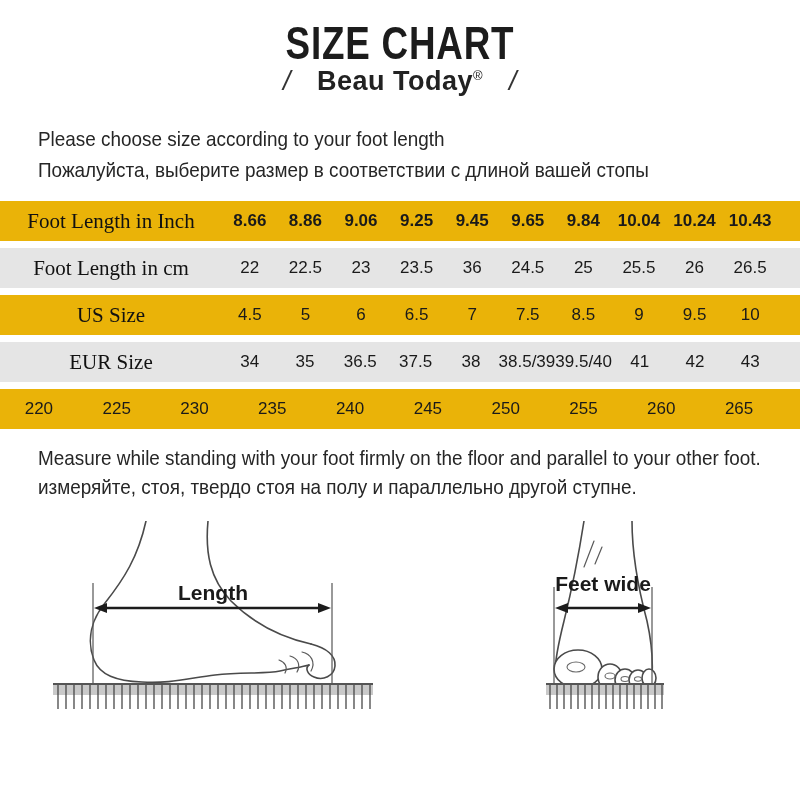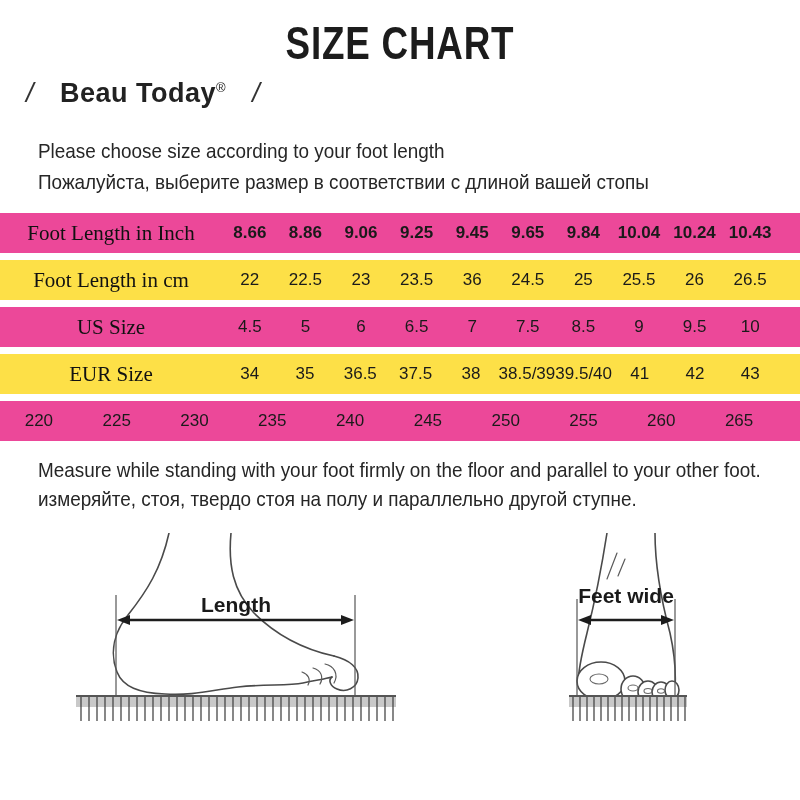--- a/index.html
+++ b/index.html
@@ -10,47 +10,47 @@
   }
   
   .title-wrap{ text-align:center; padding-top:20px; }
   .page-title{
     display:inline-block; font-size:46px; font-weight:700; line-height:1;
     letter-spacing:1px; color:#1c1c1c;
     transform:scaleX(.80); transform-origin:center;
     font-family:"Liberation Sans", sans-serif;
   }
   .brand-line{
-    margin-top:12px; text-align:left; font-size:27px; color:#222;
+    text-align:center; font-size:27px; color:#222;
     font-weight:600; letter-spacing:.5px;
   }
   .brand-slash{ font-style:italic; font-weight:400; color:#333; margin:0 26px; }
   .brand-reg{ font-size:13px; vertical-align:super; font-weight:400; }
   
   .text-block{
     margin-left:38px; font-size:21px; line-height:31px; color:#262626;
     transform:scaleX(.90); transform-origin:left top; white-space:nowrap;
   }
   .intro-block{ margin-top:26px; }
   .note-block{ margin-top:14px; font-size:21px; line-height:29px; }
   
   .size-table{ margin-top:16px; width:800px; }
   .trow{ display:flex; height:40px; align-items:center; margin-bottom:7px; padding-right:22px; }
-  .trow.dark{ background:#ec4899; }
-  .trow.light{ background:#fde047; }
+  .trow.dark{ background:#eab308; }
+  .trow.light{ background:#e5e5e5; }
   .tlabel{
     width:222px; flex:0 0 222px; text-align:center;
     font-family:"Liberation Serif", serif; font-size:21px; color:#111;
   }
   .tcell{
     flex:1 1 0; text-align:center; font-size:17px; color:#1a1a1a; white-space:nowrap;
   }
   .tcell.bold{ font-weight:700; }
   
-  .diagrams{ position:relative; margin-top:20px; height:214px;margin-left:23px; }
+  .diagrams{ position:relative; margin-top:20px; height:214px; }
   .diagram-length{ position:absolute; left:50px; top:0; }
   .diagram-width{ position:absolute; left:518px; top:0; }
   svg .outline{ fill:none; stroke:#4a4a4a; stroke-width:1.6; stroke-linecap:round; }
   svg .outline-thin{ fill:none; stroke:#5a5a5a; stroke-width:1.2; stroke-linecap:round; }
   svg .toe{ fill:#ffffff; stroke:#4a4a4a; stroke-width:1.6; }
   svg .nail{ fill:none; stroke:#6a6a6a; stroke-width:1.1; }
   svg .measure-line{ stroke:#555; stroke-width:1.2; }
   svg .arrow-line{ stroke:#1c1c1c; stroke-width:2.4; }
   svg .arrow-head{ fill:#1c1c1c; }
   svg .dim-label{

